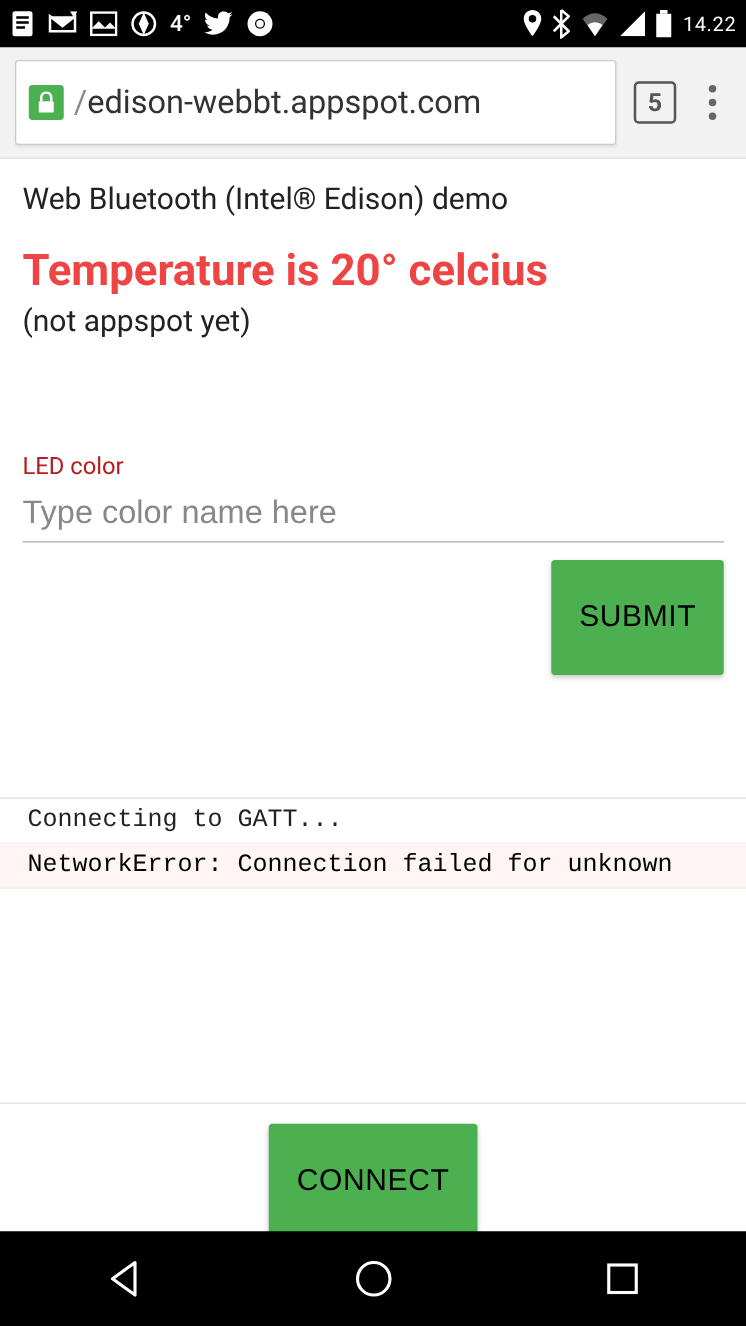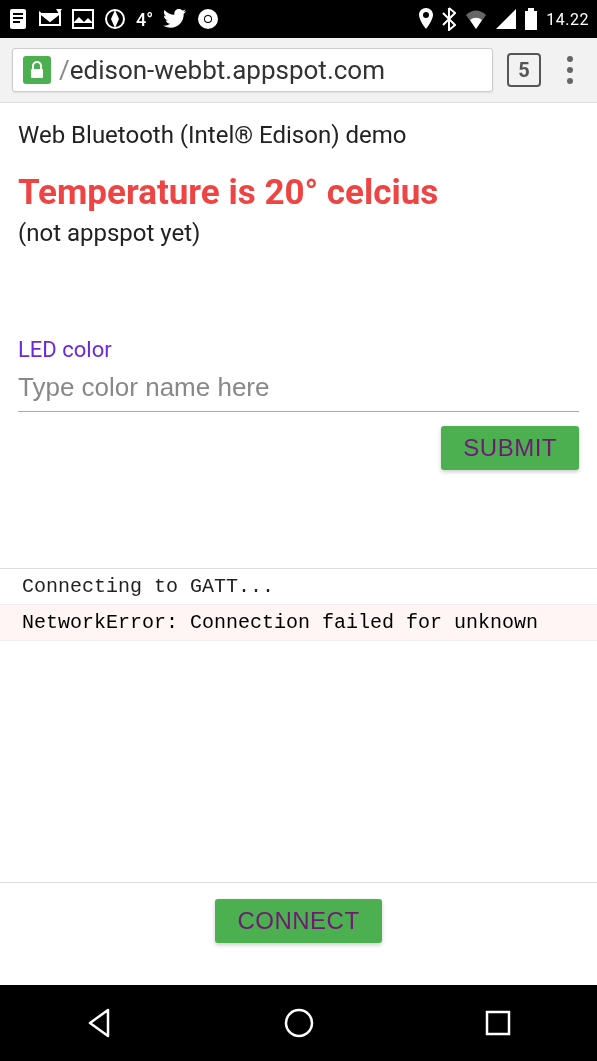--- a/index.html
+++ b/index.html
@@ -8,40 +8,40 @@
   
   .status-bar { background: #000; color: #fff; height: 38px; display: flex; align-items: center; padding: 0 8px; font-size: 20px; }
   .status-left { display: flex; align-items: center; gap: 10px; }
   .status-right { display: flex; align-items: center; gap: 8px; margin-left: auto; }
   .status-bar .clock { font-size: 16px; letter-spacing: 0.5px; text-align: right; }
   .status-icon { display: inline-flex; align-items: center; justify-content: center; }
   .temp-indicator { font-size: 18px; font-weight: 500; }
   
   
   .browser-chrome { background: #f2f2f2; padding: 10px 12px; display: flex; align-items: center; gap: 14px; border-bottom: 1px solid #ddd; }
-  .url-bar { flex: 1; background: #fff; border: 1px solid #ccc; border-radius: 3px; height: 44px; display: flex; align-items: center; padding: 0 10px; box-shadow: 0 1px 2px rgba(0,0,0,0.08); }
+  .url-bar { flex: 1; background: #fff; border: 1px solid #ccc; border-radius: 3px; height: 68px; display: flex; align-items: center; padding: 0 10px; box-shadow: 0 1px 2px rgba(0,0,0,0.08); }
   .lock-badge { width: 28px; height: 28px; background: #4caf50; border-radius: 3px; display: flex; align-items: center; justify-content: center; margin-right: 8px; flex-shrink: 0; }
   .url-text { font-size: 26px; color: #333; white-space: nowrap; overflow: hidden; }
   .tabs-badge { width: 34px; height: 34px; border: 2.5px solid #555; border-radius: 4px; display: flex; align-items: center; justify-content: center; font-size: 20px; font-weight: 700; color: #555; }
   .menu-dots { width: 30px; display: flex; flex-direction: column; align-items: center; gap: 5px; }
   .menu-dots span { width: 6px; height: 6px; background: #666; border-radius: 50%; }
   
   
   .page { padding: 18px; }
   .page-subtitle { font-size: 24px; color: #222; margin-bottom: 23px; }
   .page-title { font-size: 35px; font-weight: 700; color: #ef4444; margin-bottom: 6px; }
   .page-note { font-size: 24px; color: #222; }
   
   .form-section { margin-top: 90px; }
-  .field-label { font-size: 22px; color: #6d28d9; margin-bottom: 6px; }
+  .field-label { font-size: 19px; color: #b91c1c; margin-bottom: 6px; }
   .text-input { width: 100%; border: none; border-bottom: 1px solid #aaa; font-size: 26px; padding: 4px 0 8px 0; background: transparent; outline: none; color: #222; }
   .text-input::placeholder { color: #888; }
   
   .submit-row { display: flex; justify-content: flex-end; margin-top: 14px; }
-  .btn { background: #4caf50; color: #701a75; border: none; border-radius: 3px; padding: 8px 22px; font-size: 24px; font-weight: 500; letter-spacing: 0.5px; cursor: pointer; box-shadow: 0 2px 4px rgba(0,0,0,0.2); }
+  .btn { background: #4caf50; color: #000000; border: none; border-radius: 3px; padding: 32px 22px; font-size: 24px; font-weight: 500; letter-spacing: 0.5px; cursor: pointer; box-shadow: 0 2px 4px rgba(0,0,0,0.2); }
   
   
   .log-section { margin-top: 80px; border-top: 1px solid #ddd; }
   .log-line { font-family: "Courier New", monospace; font-size: 20px; padding: 6px 22px; border-bottom: 1px solid #eee; color: #222; white-space: nowrap; overflow: hidden; }
   .log-line.error { color: #000000; background: #fff5f5; }
   
   
   .bottom-action { position: absolute; top: 882px; left: 0; right: 0; border-top: 1px solid #ddd; padding: 16px 18px; display: flex; justify-content: center; background: #fff; }
   
   

